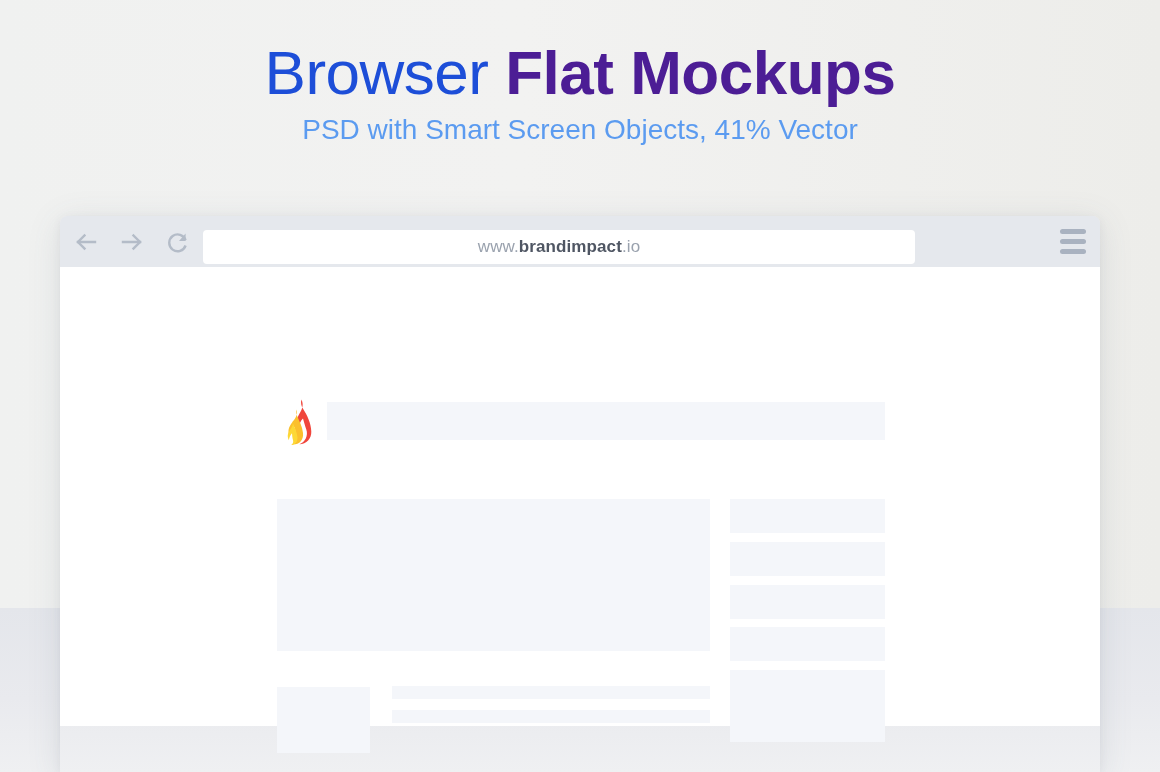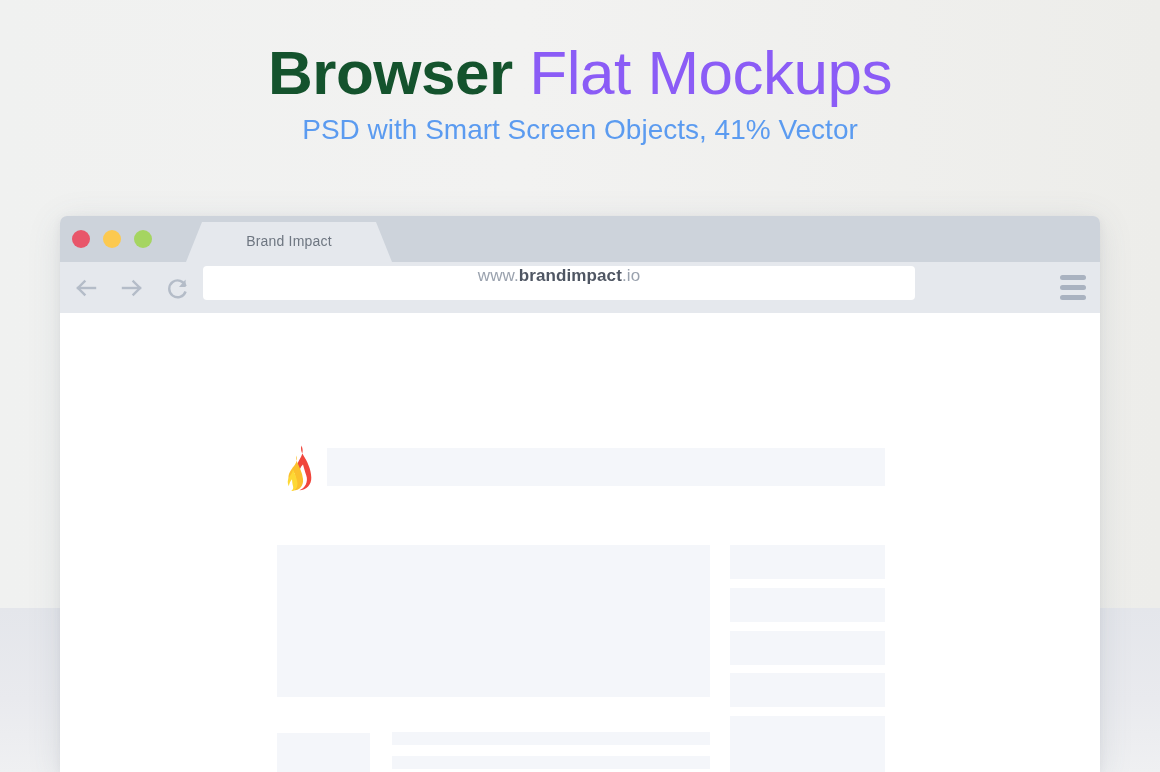--- a/index.html
+++ b/index.html
@@ -28,22 +28,22 @@
 
   
   .headline {
     position:absolute; left:0; top:38px; width:1160px;
     text-align:center;
     font-size:62px;
     line-height:70px;
     letter-spacing:-0.5px;
     white-space:nowrap;
   }
-  .headline .h-strong { color:#14532d; font-weight:bold;text-align:center; }
-  .headline .h-light  { color:#8b5cf6; font-weight:normal; }
+  .headline .h-strong { color:#1d4ed8; font-weight:normal;text-align:center; }
+  .headline .h-light  { color:#4c1d95; font-weight:bold; }
 
   .subhead {
     position:absolute; left:0; top:112px; width:1160px;
     text-align:center;
     font-size:28px;
     line-height:36px;
     color:#5B9BF0;
     font-weight:normal;
     white-space:nowrap;
   }
@@ -91,25 +91,25 @@
     background:#E5E8ED;
     display:flex; align-items:center;
   }
   .nav-icons {
     display:flex; align-items:center; gap:20px;
     margin-left:13px;
   }
   .nav-btn { width:26px; height:26px; display:block; }
 
   .urlbar {
-    position:absolute; left:143px; top:4px;
+    position:absolute; left:143px; top:14px;
     width:712px; height:34px;
     background:#FFFFFF;
     border-radius:4px;
-    display:flex; justify-content:center;
+    display:flex; align-items:center; justify-content:center;
   }
   .url-text {
     font-size:17px;
     color:#9AA2AE;
     letter-spacing:.1px;
     white-space:nowrap;
   }
   .url-text .url-strong { color:#4F5663; font-weight:bold; }
 
   .menu-btn {
@@ -158,32 +158,20 @@
 
   <div class="band-top"></div>
   <div class="band-bottom"></div>
 
   <div class="headline"><span class="h-strong">Browser</span><span class="h-light"> Flat Mockups</span></div>
 
   <div class="subhead">PSD with Smart Screen Objects, 41% Vector</div>
 
   <div class="browser">
 
-    <div class="tabstrip">
-
-      <div class="lights">
-        <span class="light" style="background:#E8566A"></span>
-        <span class="light" style="background:#FCC950"></span>
-        <span class="light" style="background:#A5D561"></span>
-      </div>
-
-      <div class="tab">
-        <span class="tab-label">Brand Impact</span>
-      </div>
-    </div>
 
     <div class="toolbar">
 
       <div class="nav-icons">
         <span class="nav-btn">
           <svg width="26" height="26" viewBox="0 0 26 26">
             <g stroke="#B4BCC8" stroke-width="2.4" fill="none" stroke-linecap="square">
               <path d="M22 13 H5"></path>
               <path d="M11.5 6.5 L5 13 L11.5 19.5"></path>
             </g>

